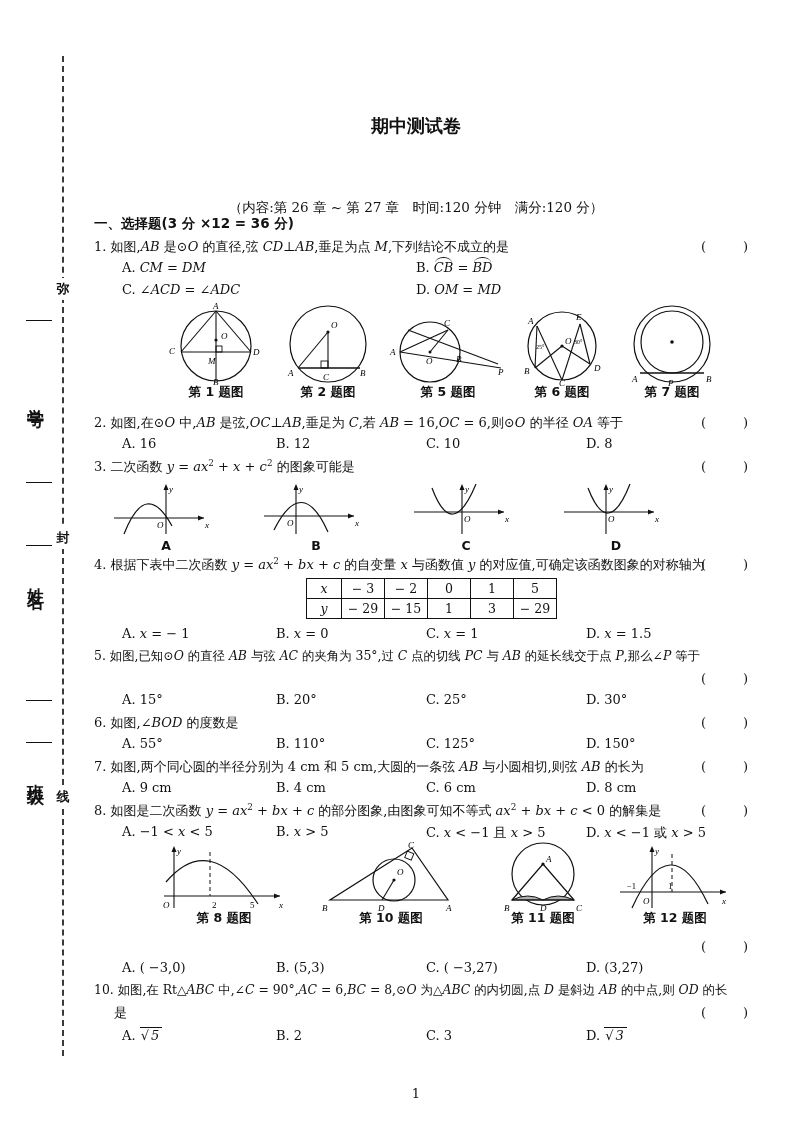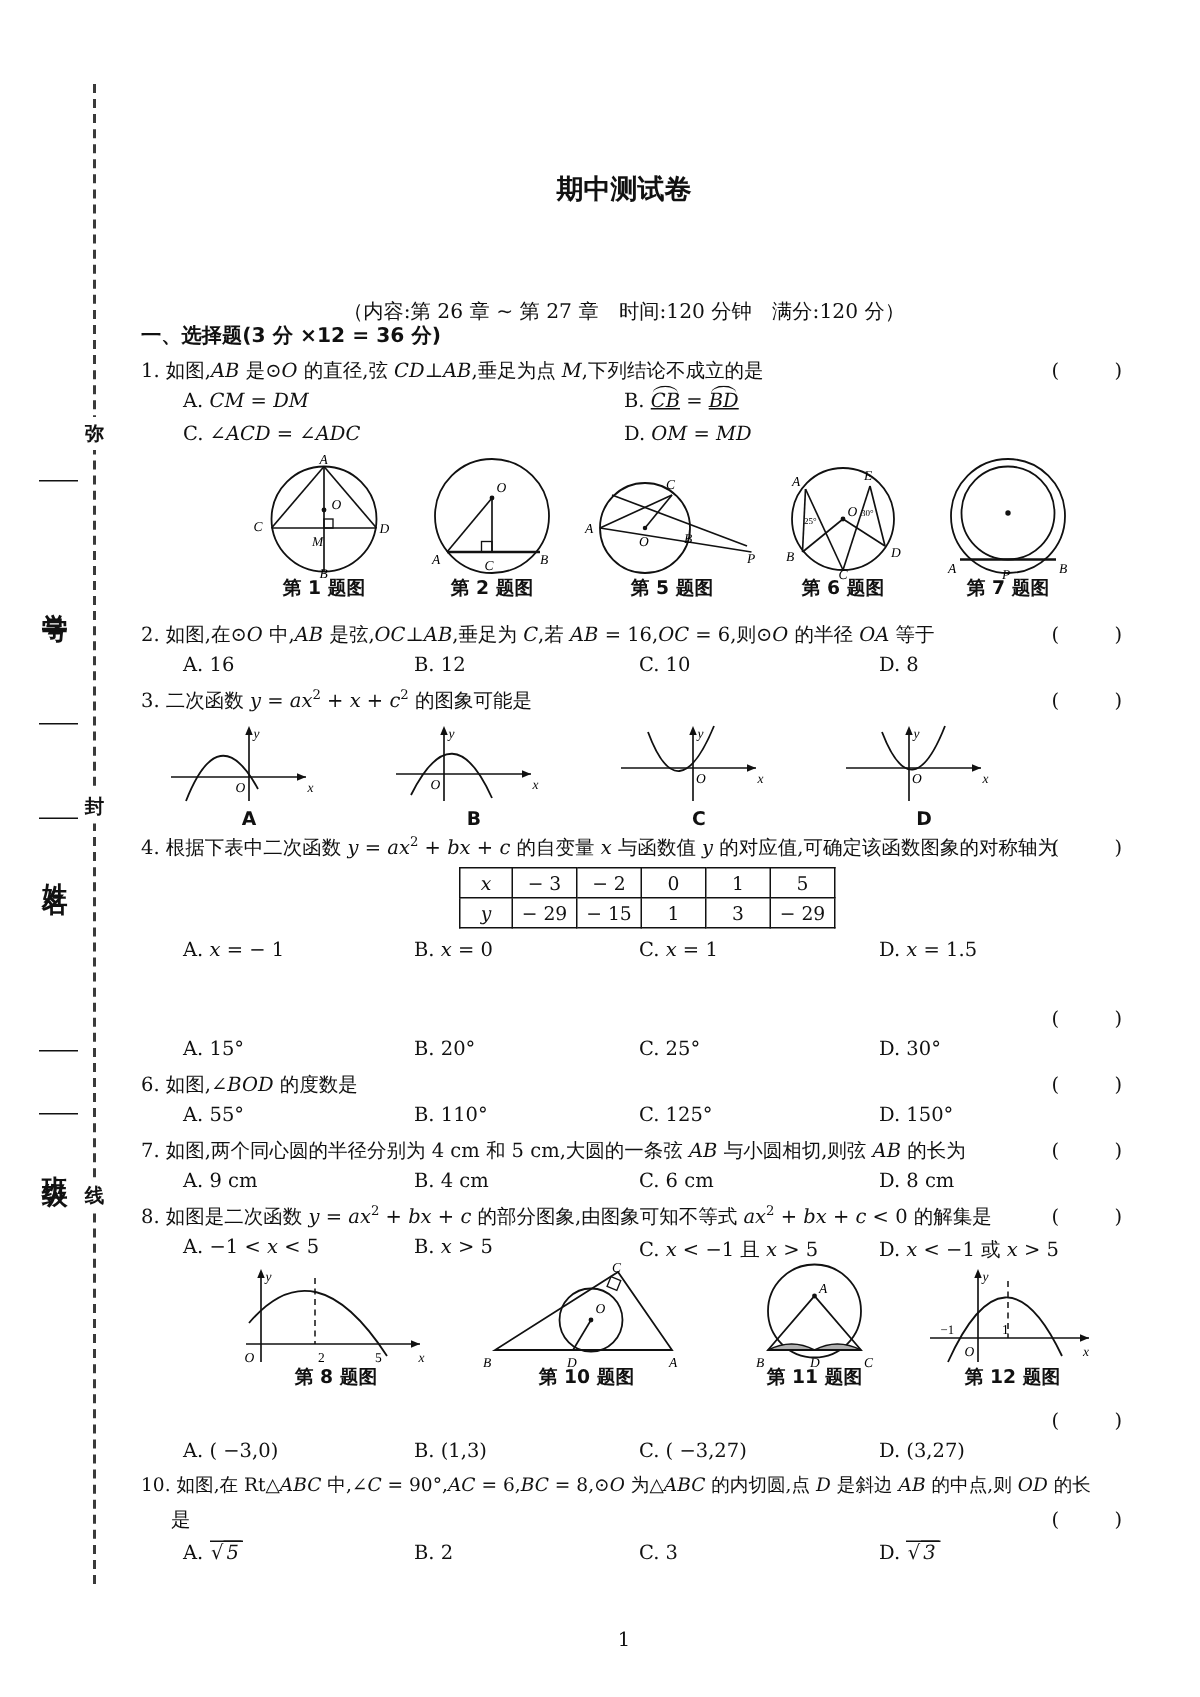--- a/index.html
+++ b/index.html
@@ -150,21 +150,20 @@
     letter-spacing: 12px;
     font-family: "DejaVu Serif", serif;
   }
   i { font-style: italic; }
   sup { font-size: 0.68em; }
 
   .ovl { 
     position: relative;
     display: inline-block;
     font-style: italic;
-    text-decoration: underline;
   }
   .ovl::before {
     content: "";
     position: absolute;
     left: 1px; right: 1px; top: -3px;
     height: 5px;
     border-top: 1.1px solid #111;
     border-radius: 50% 50% 0 0 / 100% 100% 0 0;
   }
   .sqrt {
@@ -428,20 +427,23 @@
         <td>− 29</td>
       </tr>
     </tbody>
       </table>
 
     <div class="opt" style="top:626px; left:36px">A. <i>x</i> = − 1</div>
     <div class="opt" style="top:626px; left:190px">B. <i>x</i> = 0</div>
     <div class="opt" style="top:626px; left:340px">C. <i>x</i> = 1</div>
     <div class="opt" style="top:626px; left:500px">D. <i>x</i> = 1.5</div>
 
+    <div class="q" style="top:648px; font-size:12.4px">
+      5. 如图,已知⊙<i>O</i> 的直径 <i>AB</i> 与弦 <i>AC</i> 的夹角为 35°,过 <i>C</i> 点的切线 <i>PC</i> 与 <i>AB</i> 的延长线交于点 <i>P</i>,那么∠<i>P</i> 等于
+    </div>
     <div class="brk" style="top:670px">(　)</div>
     <div class="opt" style="top:692px; left:36px">A. 15°</div>
     <div class="opt" style="top:692px; left:190px">B. 20°</div>
     <div class="opt" style="top:692px; left:340px">C. 25°</div>
     <div class="opt" style="top:692px; left:500px">D. 30°</div>
 
     <div class="q" style="top:714px">
       6. 如图,∠<i>BOD</i> 的度数是
     </div>
     <div class="brk" style="top:714px">(　)</div>
@@ -528,21 +530,21 @@
         <text x="33" y="62" font-size="9" font-style="italic" font-family="serif">O</text>
         <text x="58" y="47" font-size="9" font-family="serif">1</text>
         <text x="112" y="62" font-size="9" font-style="italic" font-family="serif">x</text>
         <text x="45" y="12" font-size="9" font-style="italic" font-family="serif">y</text>
       </svg>
     </div>
     <div class="fig-cap" style="left:524px; top:910px; width:130px">第 12 题图</div>
 
     <div class="brk" style="top:938px">(　)</div>
     <div class="opt" style="top:960px; left:36px">A. ( −3,0)</div>
-    <div class="opt" style="top:960px; left:190px">B. (1,3)</div>
+    <div class="opt" style="top:960px; left:190px">B. (5,3)</div>
     <div class="opt" style="top:960px; left:340px">C. ( −3,27)</div>
     <div class="opt" style="top:960px; left:500px">D. (3,27)</div>
 
     <div class="q" style="top:982px; font-size:12.4px">
       10. 如图,在 Rt△<i>ABC</i> 中,∠<i>C</i> = 90°,<i>AC</i> = 6,<i>BC</i> = 8,⊙<i>O</i> 为△<i>ABC</i> 的内切圆,点 <i>D</i> 是斜边 <i>AB</i> 的中点,则 <i>OD</i> 的长
     </div>
     <div class="q-ind" style="top:1004px">是</div>
     <div class="brk" style="top:1004px">(　)</div>
     <div class="opt" style="top:1028px; left:36px">A. <span class="sqrt">√<span style="border-top:1.1px solid #111; padding:0 2px;">5</span></span></div>
     <div class="opt" style="top:1028px; left:190px">B. 2</div>

